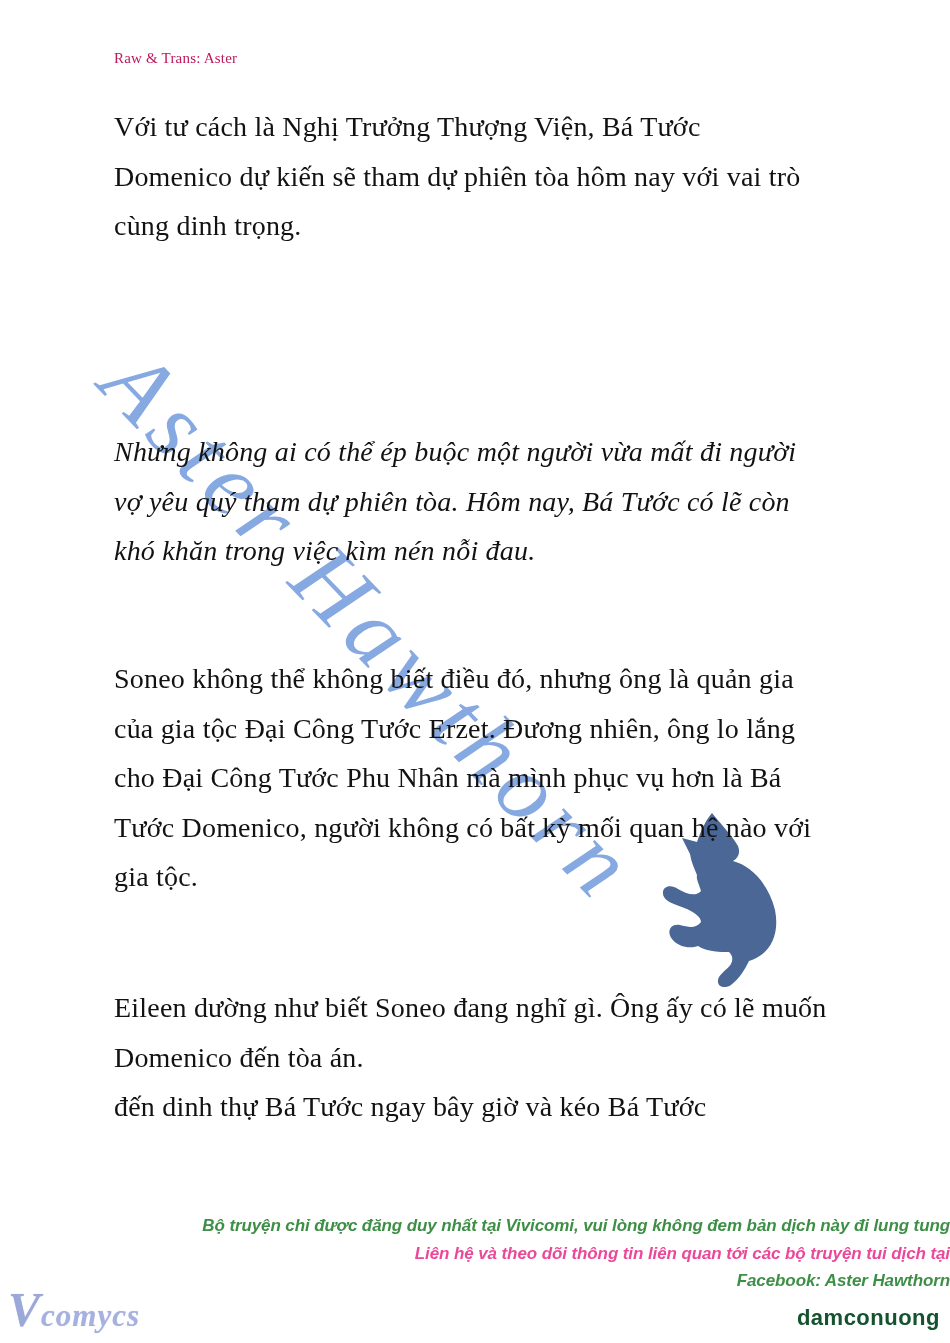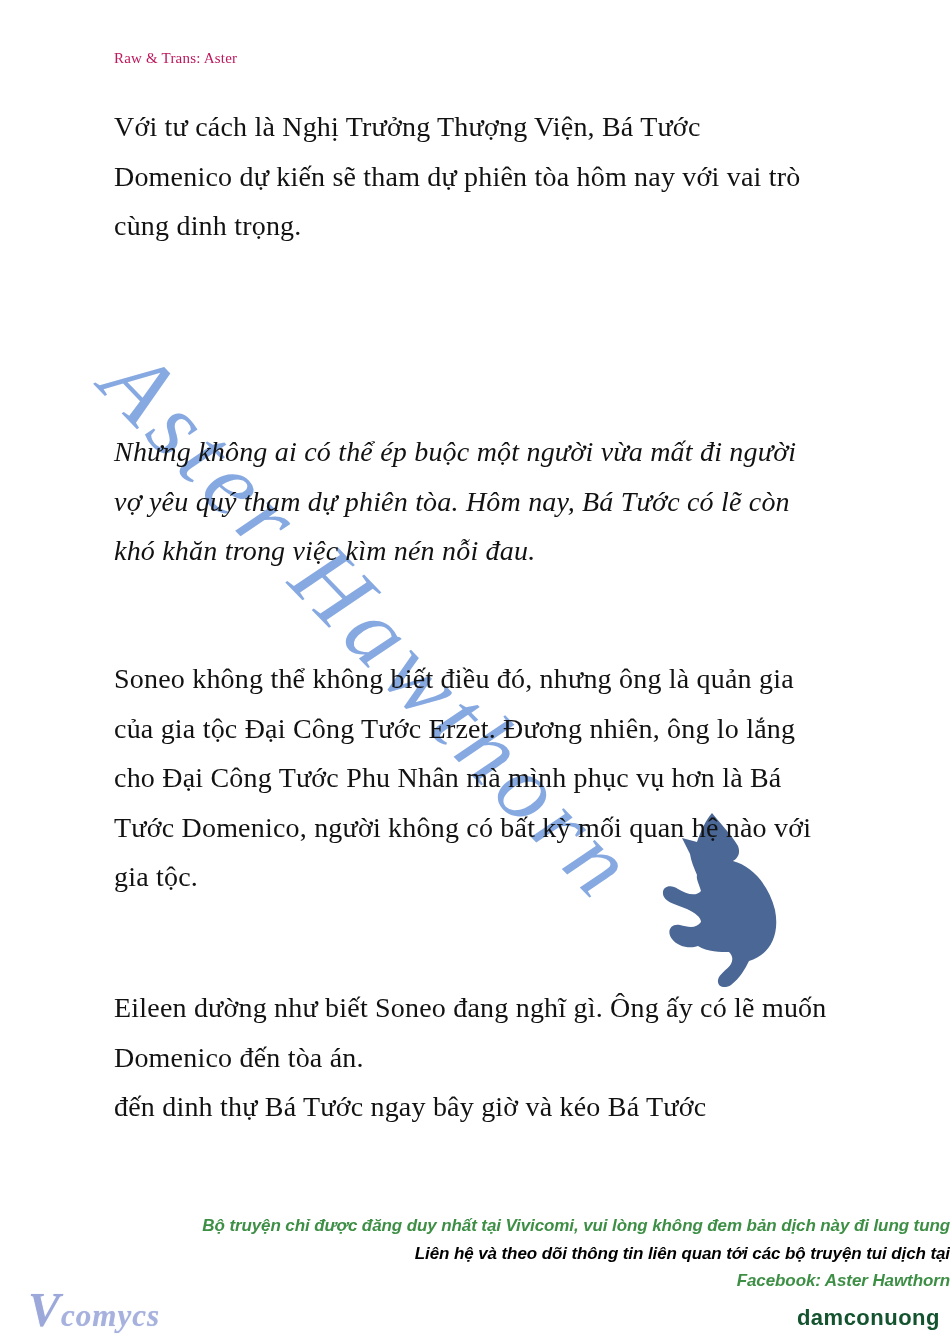--- a/index.html
+++ b/index.html
@@ -92,21 +92,20 @@
     left: 8px;
     top: 1282px;
     z-index: 3;
     font-family: "Liberation Serif", "DejaVu Serif", serif;
     font-style: italic;
     font-weight: bold;
     font-size: 31px;
     letter-spacing: 1px;
     color: #a7b1de;
     text-shadow: 0 0 1px #c6cdea;
-    margin-left: 20px;
   }
   .vcomycs::first-letter {
     font-size: 48px;
     color: #9ca8da;
   }
 
   
   .damconuong {
     position: absolute;
     right: 10px;
@@ -176,21 +175,21 @@
       </div>
     <div class="para para-4">
         <div class="line">Eileen dường như biết Soneo đang nghĩ gì. Ông ấy có lẽ muốn</div>
         <div class="line">Domenico đến tòa án.</div>
         <div class="line">đến dinh thự Bá Tước ngay bây giờ và kéo Bá Tước</div>
       </div>
   </div>
 
   <div class="notice">
       <div class="line" style="color: rgb(62, 143, 70);">Bộ truyện chỉ được đăng duy nhất tại Vivicomi, vui lòng không đem bản dịch này đi lung tung</div>
-      <div class="line" style="color: #000000;">Liên hệ và theo dõi thông tin liên quan tới các bộ truyện tui dịch tại</div>
+      <div class="line" style="color: #ec4899;">Liên hệ và theo dõi thông tin liên quan tới các bộ truyện tui dịch tại</div>
       <div class="line" style="color: rgb(62, 143, 70); font-style: italic;">Facebook: Aster Hawthorn</div>
     </div>
 
   <div class="vcomycs">Vcomycs</div>
 
   <div class="damconuong">damconuong</div>
 
 </div>
 
 </body></html>

